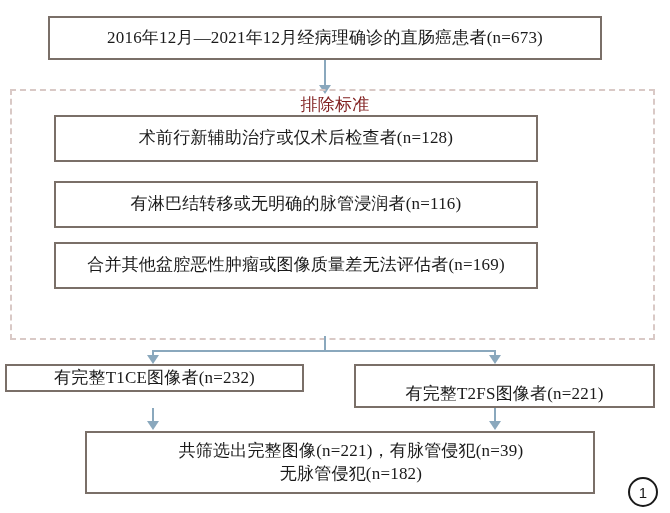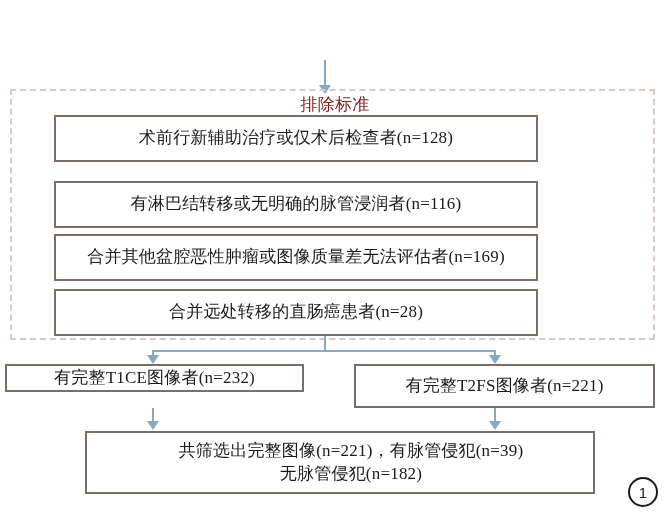--- a/index.html
+++ b/index.html
@@ -64,35 +64,36 @@
     letter-spacing: 0.2px;
   }
 
   .excl-box {
     left: 54px;
     width: 484px;
     height: 47px;
   }
   #box-excl-1 { top: 115px; }
   #box-excl-2 { top: 181px; }
-  #box-excl-3 { top: 234px; }
+  #box-excl-3 { top: 242px; }
   #box-excl-4 { top: 289px; }
 
   
   #box-t1ce {
     left: 5px;
     top: 364px;
     width: 299px;
     height: 28px;
   }
   #box-t2fs {
     left: 354px;
     top: 364px;
     width: 301px;
     height: 44px;
+    align-items: flex-end;
   }
 
   
   #box-final {
     left: 85px;
     top: 431px;
     width: 510px;
     height: 63px;
     flex-direction: column;
     padding-left: 22px;
@@ -149,38 +150,38 @@
     font-size: 15px;
     color: #1a1a1a;
     font-family: "Liberation Sans", sans-serif;
   }
 </style>
 </head>
 <body>
 
 <div id="page">
 
+  <div class="box" id="box-source">
+    <span class="txt">2016年12月—2021年12月经病理确诊的直肠癌患者(n=673)</span>
+  </div>
 
   <div class="conn v-line" id="conn-source-v"></div>
   <div class="arrow-head" id="arrow-source"></div>
 
   <div id="exclusion-region"></div>
   <div id="exclusion-title">排除标准</div>
 
   <div class="box excl-box" id="box-excl-1">
     <span class="txt">术前行新辅助治疗或仅术后检查者(n=128)</span>
   </div>
   <div class="box excl-box" id="box-excl-2">
     <span class="txt">有淋巴结转移或无明确的脉管浸润者(n=116)</span>
   </div>
   <div class="box excl-box" id="box-excl-3">
     <span class="txt">合并其他盆腔恶性肿瘤或图像质量差无法评估者(n=169)</span>
-  </div>
-  <div class="box excl-box" id="box-excl-4">
-    <span class="txt">合并远处转移的直肠癌患者(n=28)</span>
   </div>
 
   <div class="conn v-line" id="conn-split-v"></div>
   <div class="conn h-line" id="conn-split-h"></div>
   <div class="conn v-line" id="conn-left-v"></div>
   <div class="conn v-line" id="conn-right-v"></div>
   <div class="arrow-head" id="arrow-left"></div>
   <div class="arrow-head" id="arrow-right"></div>
 
   <div class="box" id="box-t1ce">

